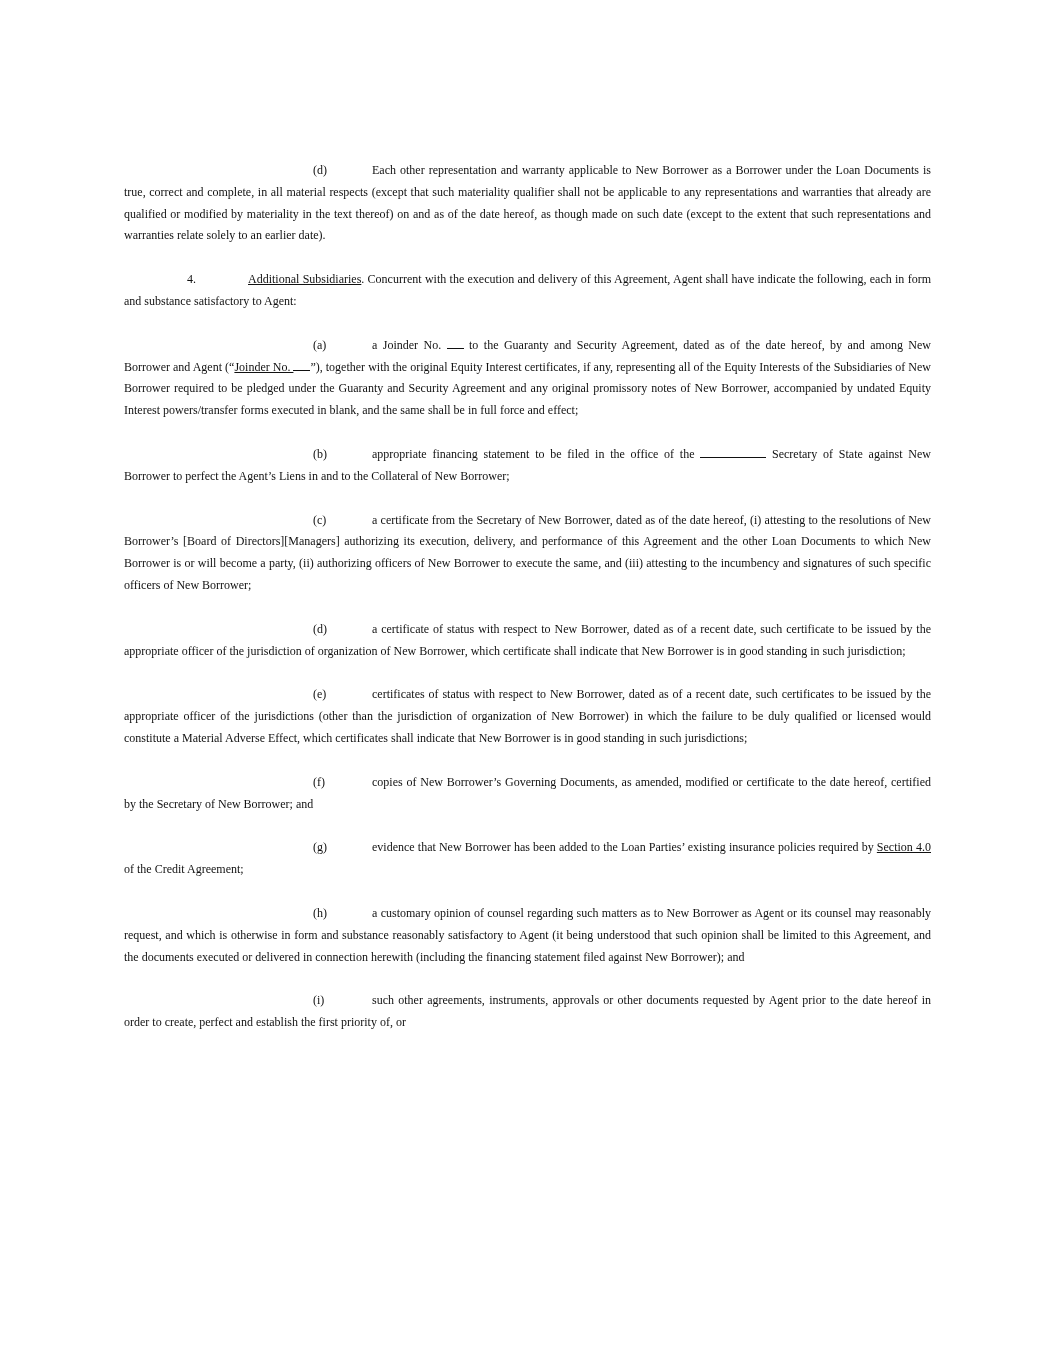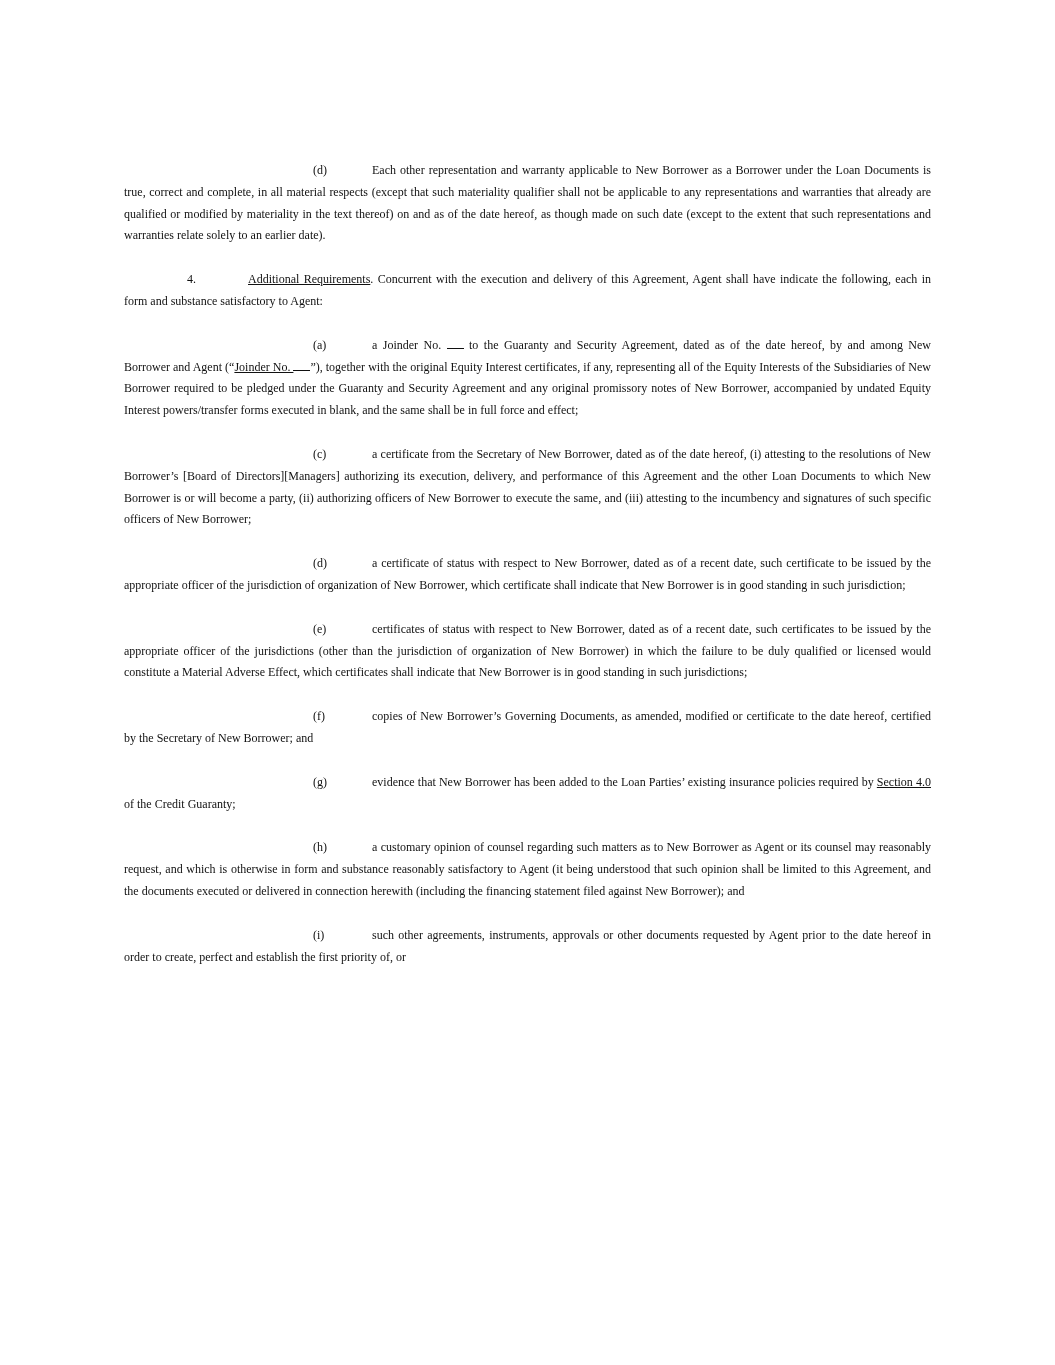--- a/index.html
+++ b/index.html
@@ -50,46 +50,49 @@
 </head>
 <body>
 
 <div class="page">
 
   <p class="para">
     <span class="lbl">(d)</span><span>Each other representation and warranty applicable to New Borrower as a Borrower under the Loan Documents is true, correct and complete, in all material respects (except that such materiality qualifier shall not be applicable to any representations and warranties that already are qualified or modified by materiality in the text thereof) on and as of the date hereof, as though made on such date (except to the extent that such representations and warranties relate solely to an earlier date).</span>
   </p>
 
   <p class="para">
-    <span class="sec-num">4.</span><span class="u">Additional Requirements</span><span>.  Concurrent with the execution and delivery of this Agreement, Agent shall have indicate the following, each in form and substance satisfactory to Agent:</span>
+    <span class="sec-num">4.</span><span class="u">Additional Subsidiaries</span><span>.  Concurrent with the execution and delivery of this Agreement, Agent shall have indicate the following, each in form and substance satisfactory to Agent:</span>
   </p>
 
   <p class="para">
     <span class="lbl">(a)</span><span>a Joinder No. </span><span class="blank short"></span><span> to the Guaranty and Security Agreement, dated as of the date hereof, by and among New Borrower and Agent (“</span><span class="u">Joinder No. </span><span class="blank short"></span><span>”), together with the original Equity Interest certificates, if any, representing all of the Equity Interests of the Subsidiaries of New Borrower required to be pledged under the Guaranty and Security Agreement and any original promissory notes of New Borrower, accompanied by undated Equity Interest powers/transfer forms executed in blank, and the same shall be in full force and effect;</span>
   </p>
 
+  <p class="para">
+    <span class="lbl">(b)</span><span>appropriate financing statement to be filed in the office of the </span><span class="blank long"></span><span> Secretary of State against New Borrower to perfect the Agent’s Liens in and to the Collateral of New Borrower;</span>
+  </p>
 
   <p class="para">
     <span class="lbl">(c)</span><span>a certificate from the Secretary of New Borrower, dated as of the date hereof, (i) attesting to the resolutions of New Borrower’s [Board of Directors][Managers] authorizing its execution, delivery, and performance of this Agreement and the other Loan Documents to which New Borrower is or will become a party, (ii) authorizing officers of New Borrower to execute the same, and (iii) attesting to the incumbency and signatures of such specific officers of New Borrower;</span>
   </p>
 
   <p class="para">
     <span class="lbl">(d)</span><span>a certificate of status with respect to New Borrower, dated as of a recent date, such certificate to be issued by the appropriate officer of the jurisdiction of organization of New Borrower, which certificate shall indicate that New Borrower is in good standing in such jurisdiction;</span>
   </p>
 
   <p class="para">
     <span class="lbl">(e)</span><span>certificates of status with respect to New Borrower, dated as of a recent date, such certificates to be issued by the appropriate officer of the jurisdictions (other than the jurisdiction of organization of New Borrower) in which the failure to be duly qualified or licensed would constitute a Material Adverse Effect, which certificates shall indicate that New Borrower is in good standing in such jurisdictions;</span>
   </p>
 
   <p class="para">
     <span class="lbl">(f)</span><span>copies of New Borrower’s Governing Documents, as amended, modified or certificate to the date hereof, certified by the Secretary of New Borrower; and</span>
   </p>
 
   <p class="para">
-    <span class="lbl">(g)</span><span>evidence that New Borrower has been added to the Loan Parties’ existing insurance policies required by </span><span class="u">Section 4.0</span><span> of the Credit Guaranty;</span>
+    <span class="lbl">(g)</span><span>evidence that New Borrower has been added to the Loan Parties’ existing insurance policies required by </span><span class="u">Section 4.0</span><span> of the Credit Agreement;</span>
   </p>
 
   <p class="para">
     <span class="lbl">(h)</span><span>a customary opinion of counsel regarding such matters as to New Borrower as Agent or its counsel may reasonably request, and which is otherwise in form and substance reasonably satisfactory to Agent (it being understood that such opinion shall be limited to this Agreement, and the documents executed or delivered in connection herewith (including the financing statement filed against New Borrower); and</span>
   </p>
 
   <p class="para last">
     <span class="lbl">(i)</span><span>such other agreements, instruments, approvals or other documents requested by Agent prior to the date hereof in order to create, perfect and establish the first priority of, or</span>
   </p>
 

